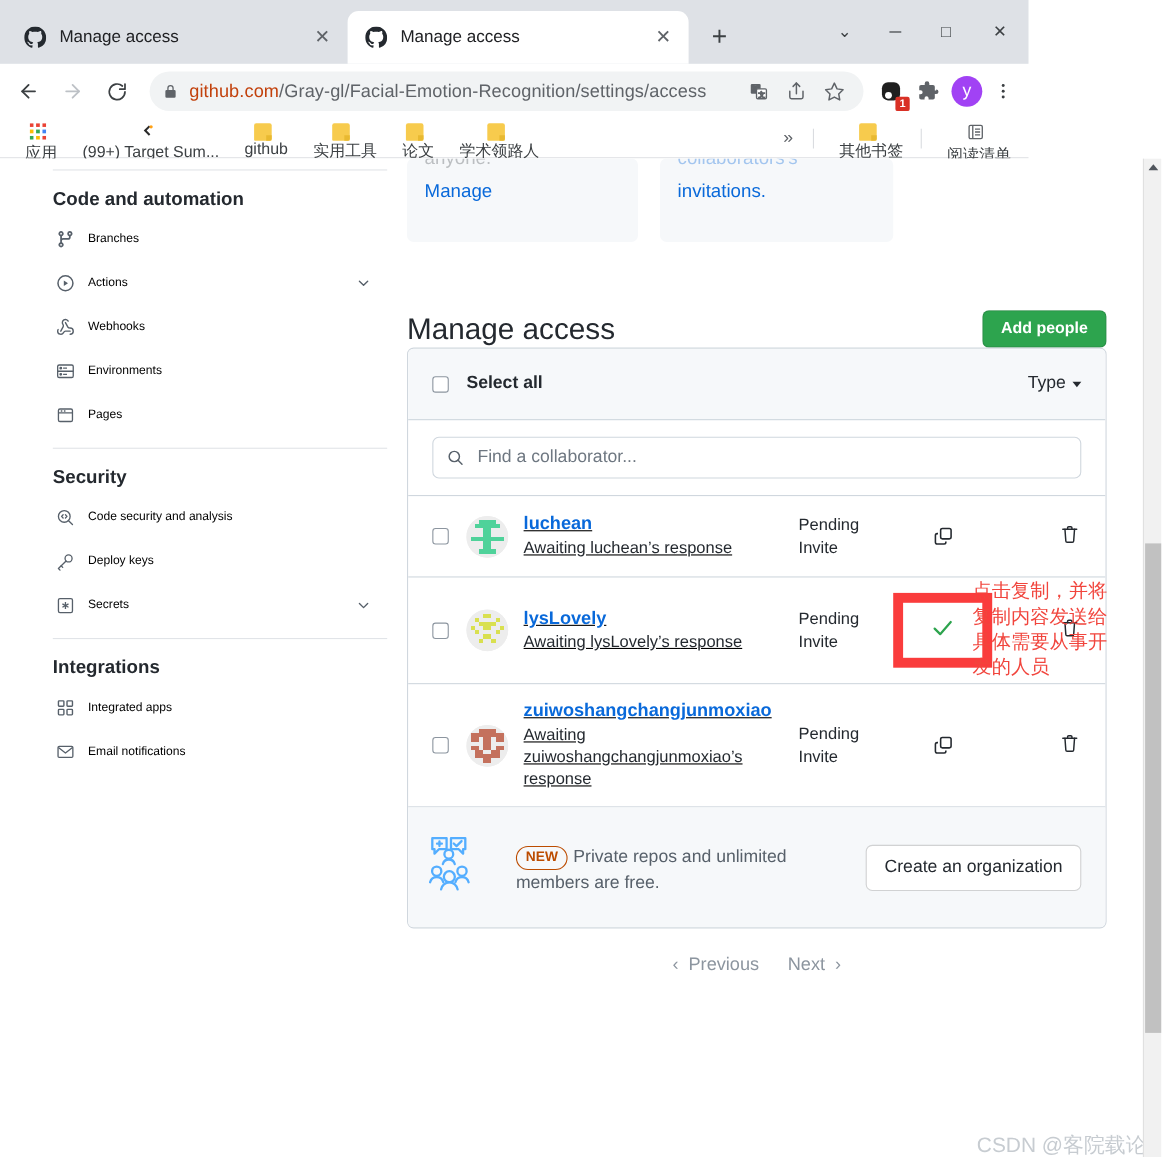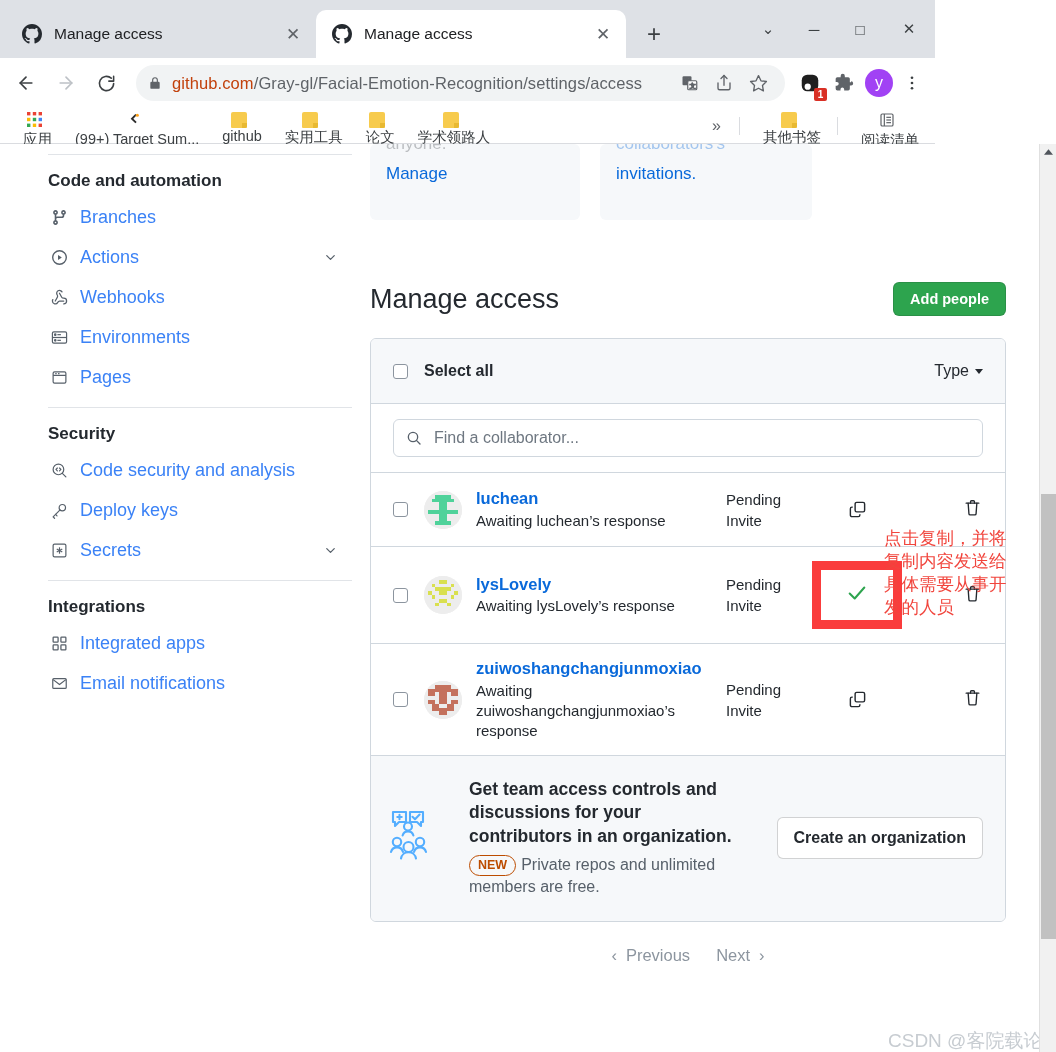--- a/index.html
+++ b/index.html
@@ -118,21 +118,21 @@
 
   
   .sidebar {
     position: absolute; left: 0; top: 0; width: 352px; padding-left: 48px;
   }
   .side-divider { height:1px; background:#e1e4e8; margin: 10px 0 0 0; width: 304px; }
   .side-group-title {
     font-size: 17px; color: #24292f; font-weight: 600; padding: 16px 0 6px 0;
   }
   .side-item {
-    display: flex; align-items: center; height: 40px; font-size: 18px; color: #3b82f6;
+    display: flex; align-items: center; height: 40px; font-size: 11px; color: #000000;
     padding-right: 14px;
   }
   .side-item .si-ico { width: 22px; flex: 0 0 22px; display:flex; align-items:center; justify-content:center; color:#57606a; margin-right: 10px; }
   .side-item .si-label { flex: 1 1 auto; }
   .side-item .si-chev { color:#57606a; display:flex; align-items:center; }
 
   
   .main { position: absolute; left: 370px; top: 0; width: 636px; }
 
   .top-cards { display: flex; gap: 20px; height: 76px; }
@@ -150,21 +150,21 @@
     font-size: 27px; font-weight: 400; color: #24292f; margin: 0; line-height: 1;
   }
   .title-row { display:flex; align-items:center; justify-content:space-between; margin-top: 62px; }
   .btn-primary {
     background: #2da44e; color:#fff; font-size: 14.5px; font-weight: 700;
     padding: 0 16px; height: 34px; display:flex; align-items:center; justify-content:center;
     border-radius: 6px; border: 1px solid rgba(27,31,36,.15);
   }
 
   .panel {
-    margin-top: 22px; border: 1px solid #d0d7de; border-radius: 6px; overflow: hidden;
+    border: 1px solid #d0d7de; border-radius: 6px; overflow: hidden;
     background: #fff;
   }
   .panel-head {
     background: #f6f8fa; border-bottom: 1px solid #d0d7de; height: 65px;
     display:flex; align-items:center; padding: 0 22px;
   }
   .chk {
     width: 15px; height: 15px; border: 1px solid #8c959f; border-radius: 3px; background: #fff;
     flex: 0 0 15px;
   }
@@ -185,21 +185,21 @@
   .search-box input::placeholder { color: #6e7781; }
 
   .collab-row {
     display: flex; align-items: center; padding: 14px 22px; border-bottom: 1px solid #d0d7de;
     min-height: 74px;
   }
   .collab-row .avatar {
     width: 38px; height: 38px; border-radius: 50%; margin-left: 16px; margin-right: 14px;
     flex: 0 0 38px; background: #ededed; overflow:hidden;
   }
-  .collab-info { width: 244px; }
+  .collab-info { width: 244px; text-decoration: underline; }
   .collab-name { font-size: 16.5px; color: #0969da; font-weight: 600; line-height: 1.25; }
   .collab-sub { font-size: 15px; color: #24292f; line-height: 1.35; margin-top: 2px; }
   .collab-status { width: 76px; font-size: 15px; color: #24292f; line-height: 1.4; margin-left: 6px;}
   .icon-btn { width: 28px; display:flex; align-items:center; justify-content:center; color:#24292f; }
   .copy-cell { width: 110px; display:flex; align-items:center; justify-content:center; position:relative;}
   .trash-cell { width: 70px; display:flex; align-items:center; justify-content:flex-end; color:#24292f; }
 
   .hl-box {
     width: 90px; height: 68px; border: 9px solid #fa3c3c; background:#fff;
     display:flex; align-items:center; justify-content:center;
@@ -212,21 +212,21 @@
   .promo-ico { width: 66px; flex: 0 0 66px; color:#54aeff; margin-right: 14px; }
   .promo-text { width: 280px; }
   .promo-head { font-size: 17.5px; font-weight: 600; color:#24292f; line-height: 1.32; }
   .promo-sub { font-size: 16px; color:#57606a; line-height: 1.4; margin-top: 6px; }
   .new-pill {
     display:inline-block; border: 1px solid #bc4c00; color:#bc4c00; border-radius: 2em;
     font-size: 12.5px; font-weight: 600; padding: 1px 8px; margin-right: 5px; vertical-align: 1px;
   }
   .btn-outline {
     margin-left: auto; border: 1px solid rgba(27,31,36,.2); border-radius: 6px; background:#fff;
-    font-size: 16px; font-weight: 700; color:#24292f; padding: 11px 16px; white-space: nowrap;
+    font-size: 16px; font-weight: 400; color:#24292f; padding: 11px 16px; white-space: nowrap;
   }
 
   .pager { display:flex; align-items:center; justify-content:center; gap: 26px; margin-top: 24px; }
   .pager .pg { font-size: 16.5px; color: #8c959f; display:flex; align-items:center; gap: 9px; }
 
   
   .annot {
     position: absolute; color: #f1453d; font-size: 17.5px; line-height: 1.33;
     font-family: "DejaVu Sans", "Liberation Sans", sans-serif; white-space: pre;
     z-index: 30; font-weight: 500;
@@ -734,21 +734,20 @@
               <path d="M13.6 29.5a5.6 5.6 0 0 1 10.8 0"></path>
               <circle cx="8" cy="36" r="4.2"></circle>
               <path d="M2 46a6.2 6.2 0 0 1 12 0"></path>
               <circle cx="31" cy="36" r="4.2"></circle>
               <path d="M25 46a6.2 6.2 0 0 1 12 0"></path>
               <circle cx="19.5" cy="41" r="5"></circle>
               <path d="M12 52.5a7.6 7.6 0 0 1 15 0"></path>
             </svg>
           </span>
           <span class="promo-text">
-            <div class="promo-head">Get team access controls and discussions for your contributors in an organization.</div>
             <div class="promo-sub"><span class="new-pill">NEW</span><span>Private repos and unlimited members are free.</span></div>
           </span>
           <span class="btn-outline">Create an organization</span>
         </div>
       </div>
 
       <div class="pager">
         <span class="pg">
           <span>‹</span>
           <span>Previous</span>

